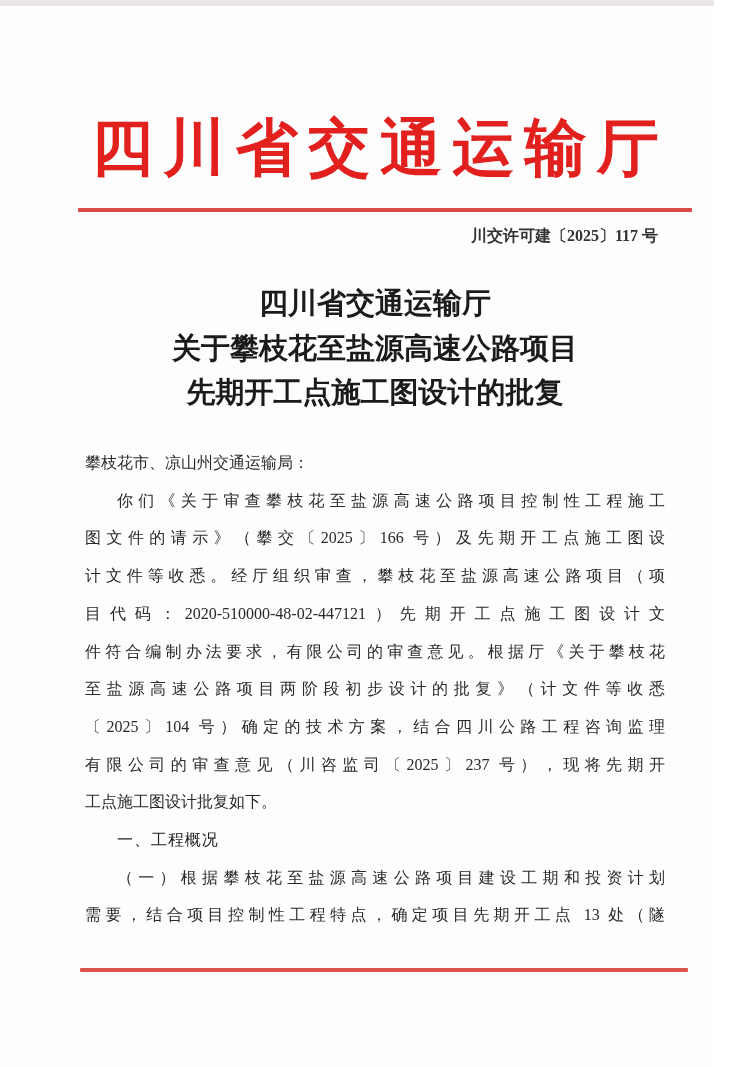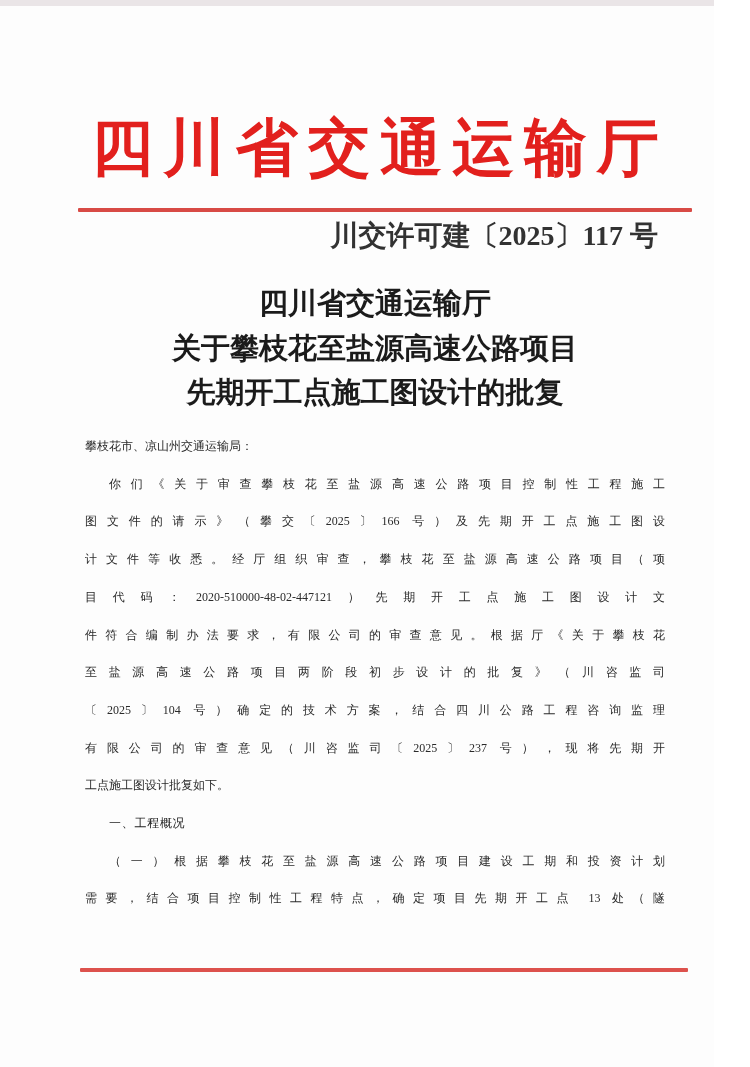--- a/index.html
+++ b/index.html
@@ -37,40 +37,40 @@
     width: 614px; height: 4px;
     background: #d84a45;
     border-radius: 1px;
   }
   .doc-number {
     position: absolute;
     top: 221px; left: 0;
     width: 750px;
     padding-right: 92px;
     text-align: right;
-    font-size: 28px;
+    font-size: 16px;
     line-height: 30px;
     font-weight: 600;
     color: #323232;
   }
   .doc-title {
     position: absolute;
     top: 281px; left: 0;
     width: 750px;
     text-align: center;
     font-size: 29px;
     line-height: 44.5px;
     font-weight: 700;
     color: #1b1b1b;
   }
   .body-block {
     position: absolute;
-    top: 428px; left: 85px;
+    top: 444px; left: 85px;
     width: 580px;
-    font-size: 12px;
+    font-size: 16px;
     line-height: 37.7px;
     color: #2a2a2a;
     font-weight: 500;
   }
   .line { min-height: 37.7px; }
   .j { text-align: justify; text-align-last: justify; }
   .ind { text-indent: 2em; }
   .heading {
     font-family: "Liberation Sans", "DejaVu Sans", sans-serif;
     font-weight: 400;
@@ -104,21 +104,21 @@
     <div>先期开工点施工图设计的批复</div>
   </div>
 
   <div class="body-block">
     <div class="line">攀枝花市、凉山州交通运输局：</div>
     <div class="line j ind">你们《关于审查攀枝花至盐源高速公路项目控制性工程施工</div>
     <div class="line j">图文件的请示》（攀交〔2025〕166 号）及先期开工点施工图设</div>
     <div class="line j">计文件等收悉。经厅组织审查，攀枝花至盐源高速公路项目（项</div>
     <div class="line j">目代码：2020-510000-48-02-447121）先期开工点施工图设计文</div>
     <div class="line j">件符合编制办法要求，有限公司的审查意见。根据厅《关于攀枝花</div>
-    <div class="line j">至盐源高速公路项目两阶段初步设计的批复》（川咨监司</div>
+    <div class="line j">至盐源高速公路项目两阶段初步设计的批复》（计文件等收悉</div>
     <div class="line j">〔2025〕104 号）确定的技术方案，结合四川公路工程咨询监理</div>
     <div class="line j">有限公司的审查意见（川咨监司〔2025〕237 号），现将先期开</div>
     <div class="line">工点施工图设计批复如下。</div>
     <div class="line ind heading">一、工程概况</div>
     <div class="line j ind">（一）根据攀枝花至盐源高速公路项目建设工期和投资计划</div>
     <div class="line j">需要，结合项目控制性工程特点，确定项目先期开工点 13 处（隧</div>
   </div>
 
   <div class="rule-bottom"></div>
 

